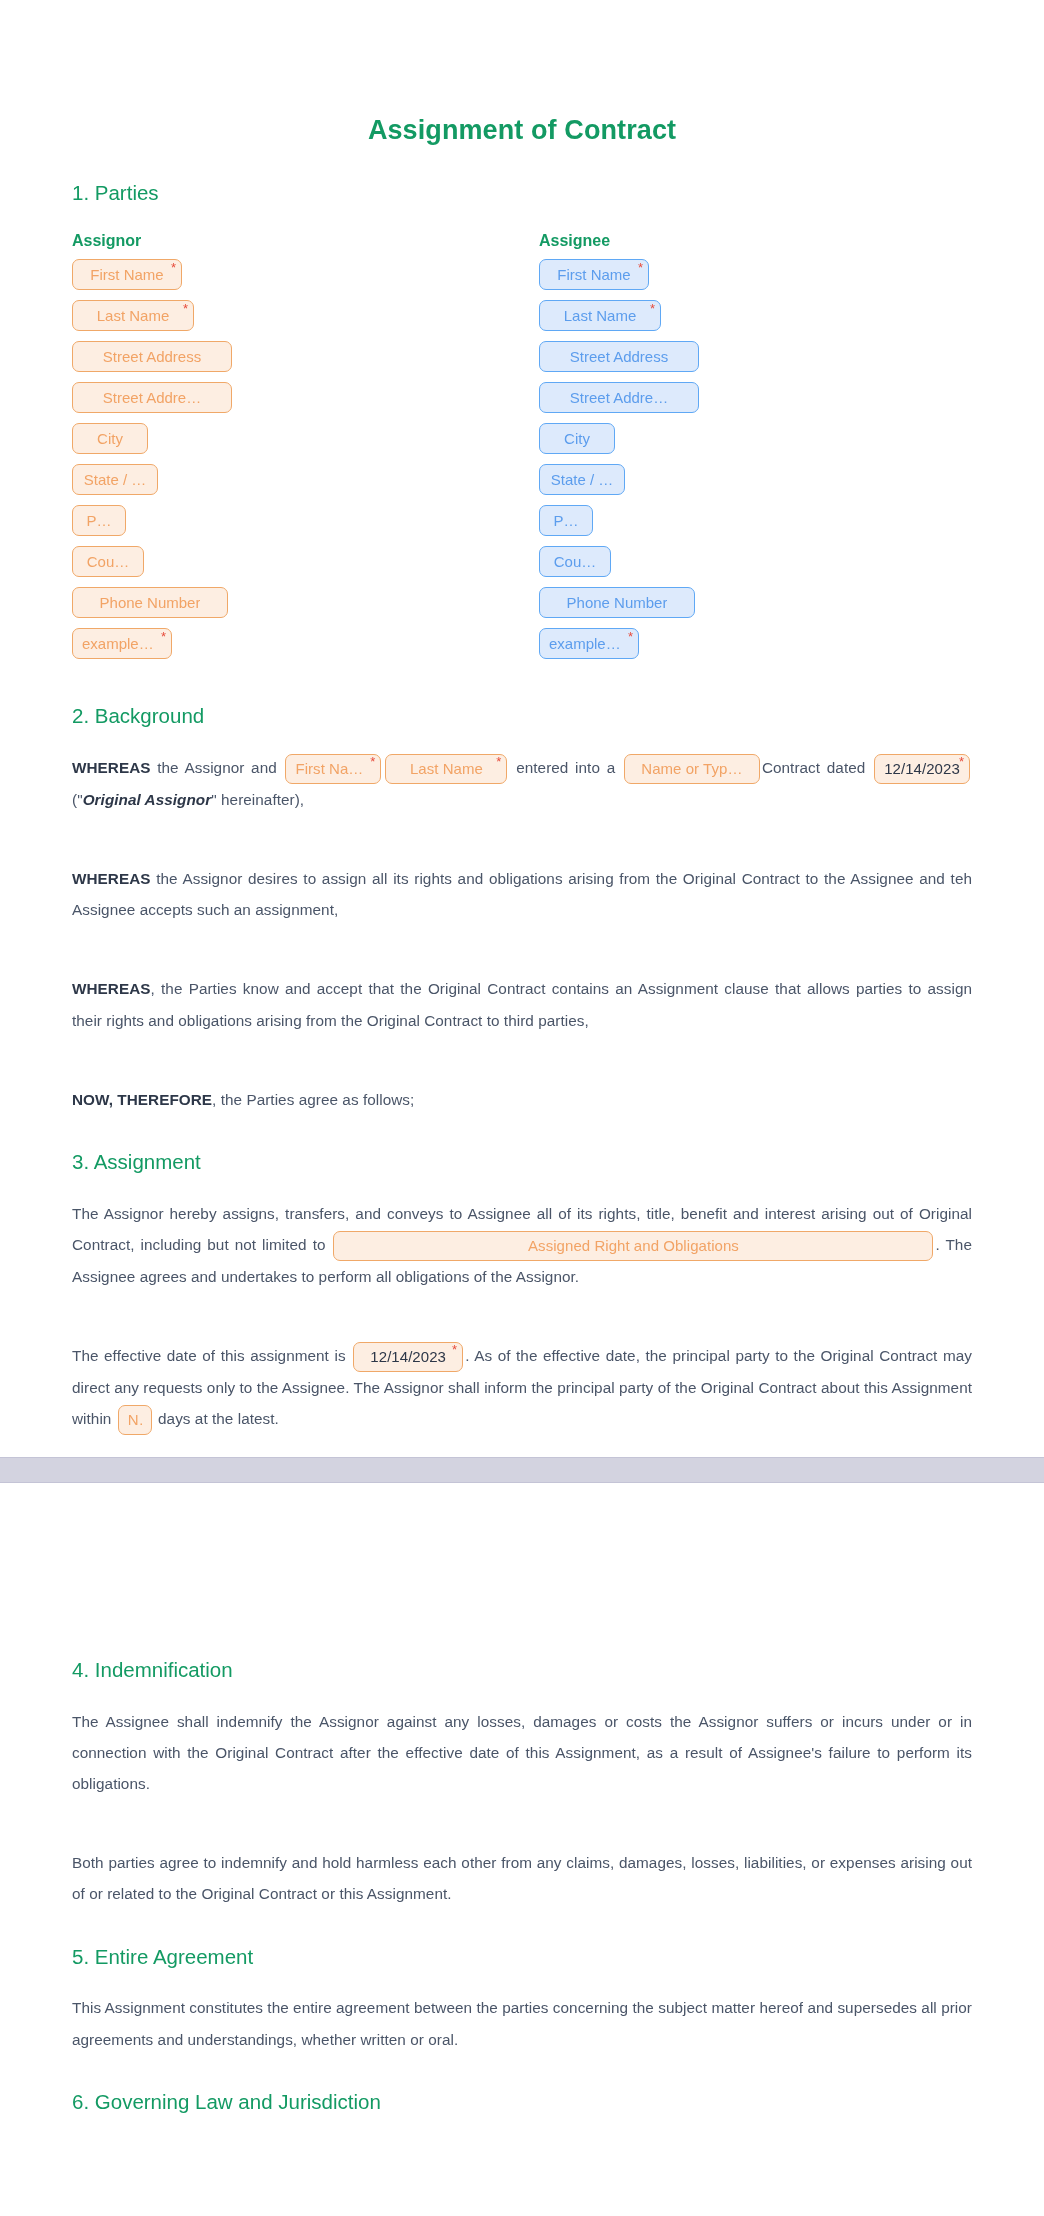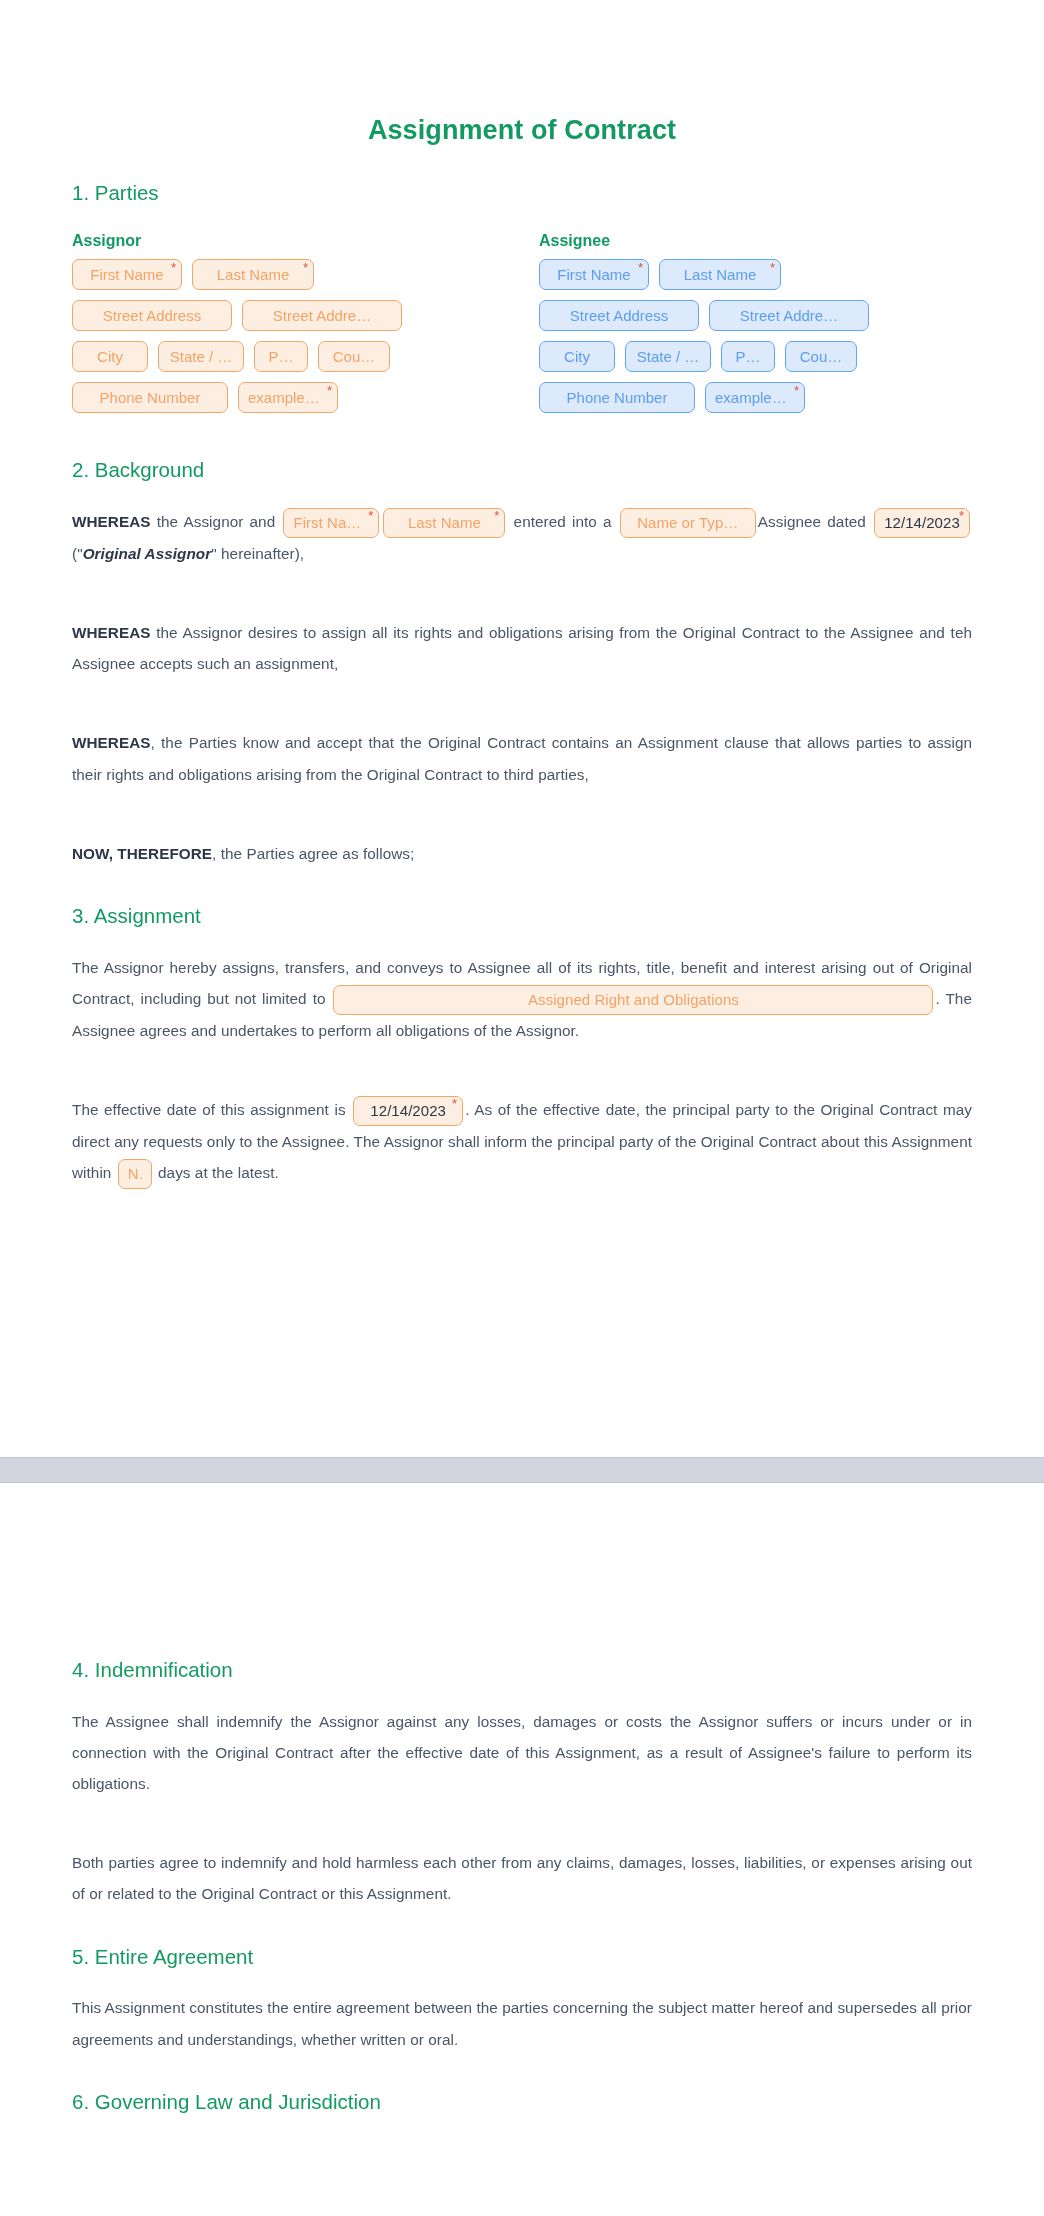--- a/index.html
+++ b/index.html
@@ -74,20 +74,21 @@
     color:#139a63;
     font-size:16px;
     font-weight:bold;
     margin-bottom:9px;
     line-height:1.2;
   }
   .field-row{
     display:flex;
     gap:10px;
     margin-bottom:10px;
+    flex-direction:column;
   }
 
   
   .fld{
     position:relative;
     box-sizing:border-box;
     border-radius:7px;
     display:flex;
     align-items:center;
     justify-content:center;
@@ -299,21 +300,21 @@
     <h2 class="sec">2. Background</h2>
 
     <p class="body line-wrap"><b>WHEREAS</b><span> the Assignor and </span><span class="inline-fld if-firstname">
           <span class="txt">First Na…</span>
           <span class="req">*</span>
         </span><span class="inline-fld if-lastname">
           <span class="txt">Last Name</span>
           <span class="req">*</span>
         </span><span> entered into a </span><span class="inline-fld if-typename">
           <span class="txt">Name or Typ…</span>
-        </span><span>Assignee dated </span><span class="inline-fld if-date val">
+        </span><span>Contract dated </span><span class="inline-fld if-date val">
           <span class="txt">12/14/2023</span>
           <span class="req">*</span>
         </span><span> ("</span><b><i>Original Assignor</i></b><span>" hereinafter),</span></p>
 
     <div class="spacer-lg"></div>
     <p class="body"><b>WHEREAS</b><span> the Assignor desires to assign all its rights and obligations arising from the Original Contract to the Assignee and teh Assignee accepts such an assignment,</span></p>
 
     <div class="spacer-lg"></div>
     <p class="body"><b>WHEREAS</b><span>, the Parties know and accept that the Original Contract contains an Assignment clause that allows parties to assign their rights and obligations arising from the Original Contract to third parties,</span></p>
 

